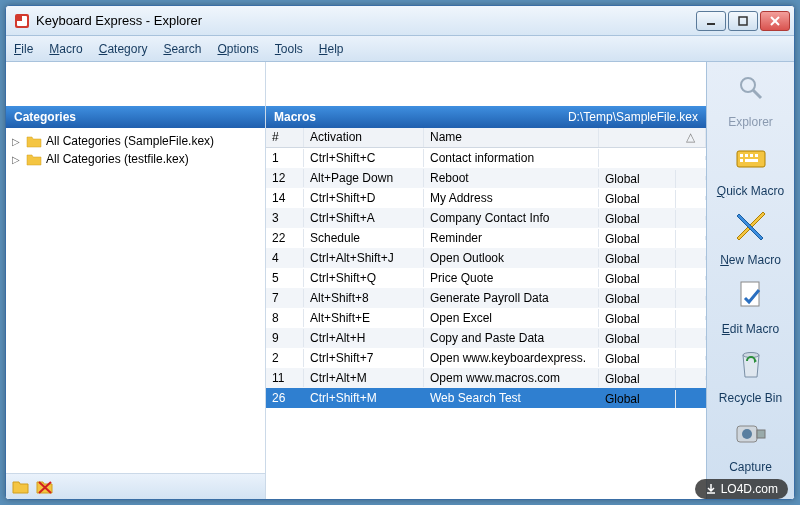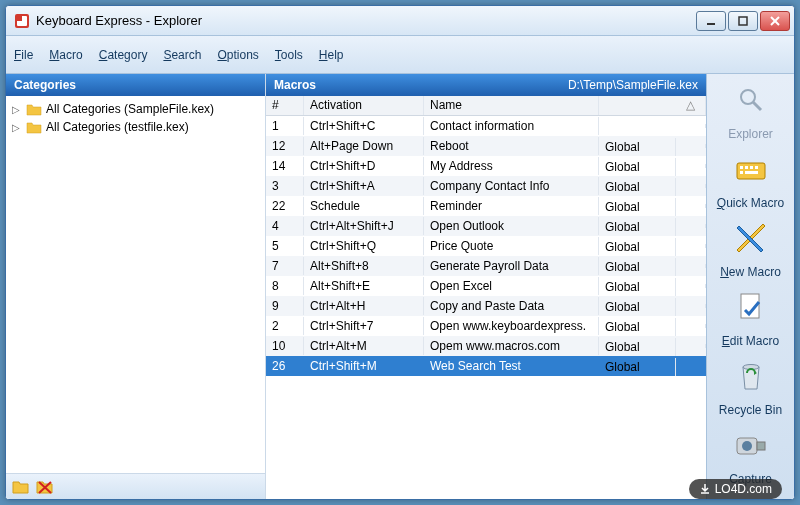--- a/index.html
+++ b/index.html
@@ -17,33 +17,33 @@
   display: flex; align-items: center; padding: 8px 4px;
   border-bottom: 1px solid #a8c2dc;
 }
 .titlebar .app-icon { width: 16px; height: 16px; margin: 0 6px 0 4px; }
 .titlebar .title { flex: 1; color: #000; font-size: 13px; }
 .win-controls { display: flex; gap: 2px; }
 .win-btn { width: 30px; height: 20px; border: 1px solid #5a7a9a; border-radius: 3px;
   background: linear-gradient(#f3f8fd,#cfe0f0); display:flex; align-items:center; justify-content:center; }
 .win-btn.close { background: linear-gradient(#f39f9b,#d9534f); border-color:#b03a36; color:#fff; font-weight:bold; }
 
-.menubar { height: 38px; background: linear-gradient(#eaf2fb,#d3e3f3);
+.menubar { height: 26px; background: linear-gradient(#eaf2fb,#d3e3f3);
   display:flex; align-items:center; padding: 0 8px; gap: 16px;
   border-bottom: 1px solid #a8c2dc; color:#14395e; font-size: 13px; }
 .menubar span { cursor: default; }
 .menubar span u { text-decoration: underline; }
 
 .body { flex:1; display:flex; background:#fff; }
 
 .left-panel { width: 260px; display:flex; flex-direction:column; border-right:1px solid #cbd9e8; }
 .panel-header {
   height: 22px; background: linear-gradient(#3f8fe0,#1f5fae);
   color:#fff; font-weight:bold; padding: 3px 8px; font-size:13px;
-  display:flex; align-items:center; justify-content:space-between;
+  display:flex; align-items:center; justify-content:space-between;margin-top:44px;
 }
 .panel-header .path { font-weight: normal; font-size:12px; }
 .tree { flex:1; background:#fff; padding: 4px 2px; }
 .tree-row { display:flex; align-items:center; gap:4px; padding:2px 4px; color:#000; }
 .tree-row .expander { width:10px; color:#666; font-size:10px; }
 .folder-icon { width:16px; height:13px; }
 .folder-svg { fill:#f4c542; stroke:#d19e1f; stroke-width:0.5; }
 
 .left-toolbar { height: 26px; background: linear-gradient(#eaf2fb,#d3e3f3);
   border-top:1px solid #cbd9e8; display:flex; align-items:center; gap:6px; padding:0 6px; }
@@ -64,21 +64,21 @@
 .grid-row.selected { background:#2f7fd0; color:#fff; }
 .grid-row.selected > div { border-right-color: transparent; }
 
 .right-toolbar { width:88px; background: linear-gradient(#e6eef8,#cfdff0);
   border-left:1px solid #a8c2dc; display:flex; flex-direction:column; align-items:center; padding:6px 2px; gap:4px; }
 .tool-btn { width:80px; display:flex; flex-direction:column; align-items:center; gap:11px;
   padding:4px 2px; color:#14395e; cursor:default; border-radius:3px; }
 .tool-btn .tool-icon { width:32px; height:32px; display:flex; align-items:center; justify-content:center; }
 .tool-btn.disabled { color:#8a9ab0; }
 
-.watermark { position:absolute; right:18px; bottom:6px; background:rgba(40,40,40,0.8);
+.watermark { position:absolute; right:12px; bottom:6px; background:rgba(40,40,40,0.8);
   color:#fff; font-size:11px; padding:3px 10px; border-radius:10px; display:flex; align-items:center; gap:4px; }
 </style>
 </head>
 <body>
 
 <div class="window">
 
   <div class="titlebar">
     <svg class="app-icon" viewBox="0 0 16 16">
         <rect x="1" y="1" width="14" height="14" rx="2" fill="#d23a2e"></rect>
@@ -234,21 +234,21 @@
             <div class="col-tri"></div>
           </div>
           <div class="grid-row">
             <div class="col-num">2</div>
             <div class="col-act">Ctrl+Shift+7</div>
             <div class="col-name">Open www.keyboardexpress.</div>
             <div class="col-win">Global</div>
             <div class="col-tri"></div>
           </div>
           <div class="grid-row">
-            <div class="col-num">10</div>
+            <div class="col-num">11</div>
             <div class="col-act">Ctrl+Alt+M</div>
             <div class="col-name">Opem www.macros.com</div>
             <div class="col-win">Global</div>
             <div class="col-tri"></div>
           </div>
           <div class="grid-row selected">
             <div class="col-num">26</div>
             <div class="col-act">Ctrl+Shift+M</div>
             <div class="col-name">Web Search Test</div>
             <div class="col-win">Global</div>

